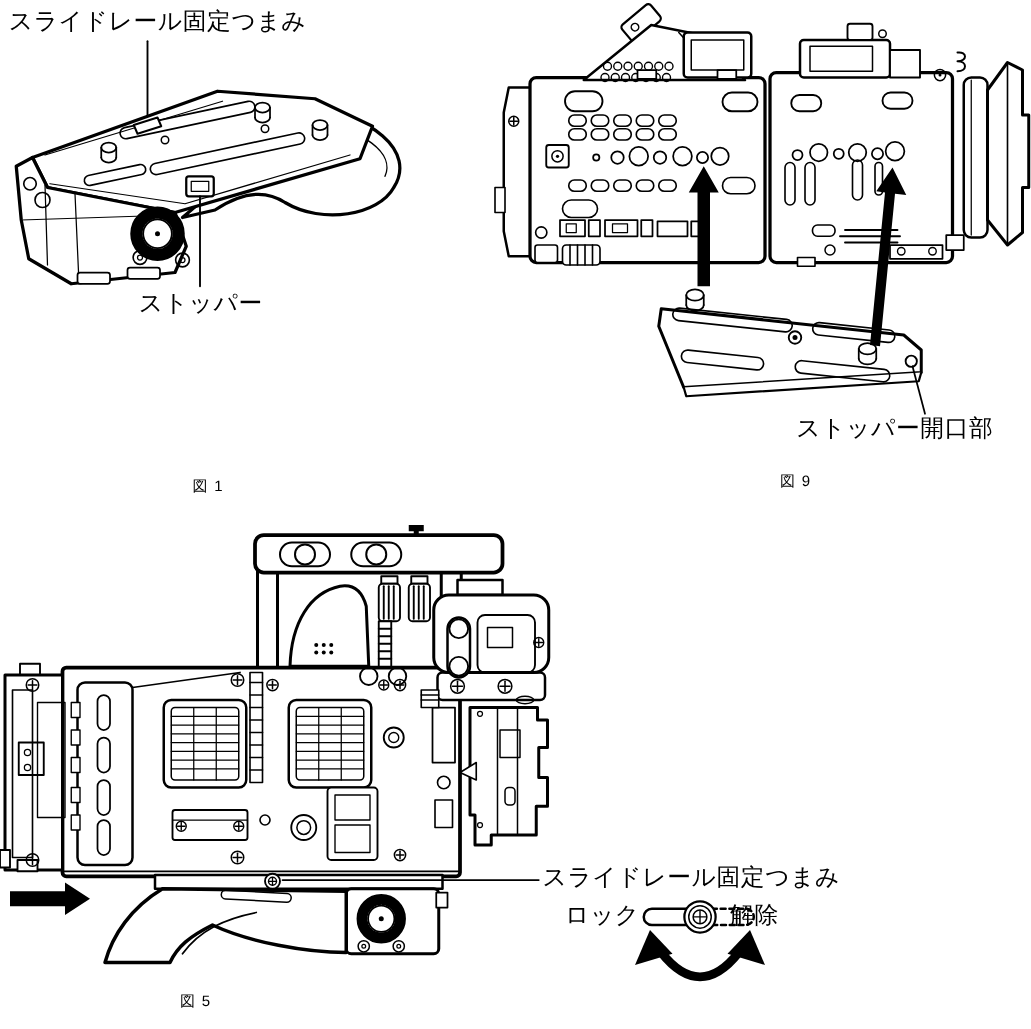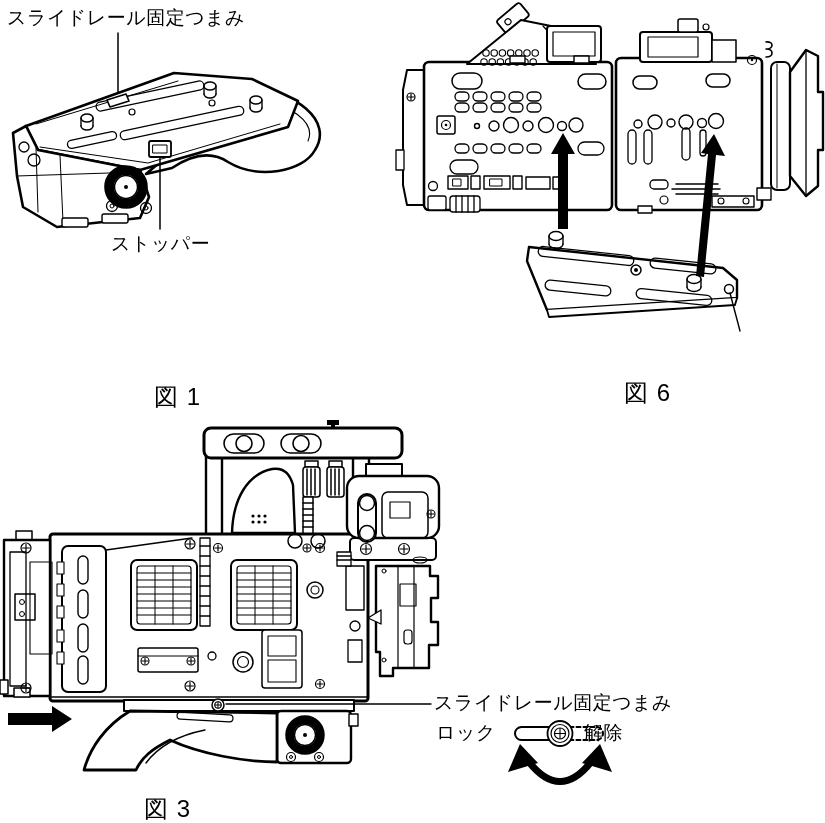--- a/index.html
+++ b/index.html
@@ -1,20 +1,20 @@
 <!DOCTYPE html>
 <html><head>
 <meta charset="utf-8">
 <style>
   html,body{margin:0;padding:0;background:#fff;}
   #page{position:relative;width:825px;height:823px;background:#fff;overflow:hidden;
         font-family:"Liberation Sans","DejaVu Sans",sans-serif;color:#000;}
   #art{position:absolute;left:0;top:0;}
   .lbl{position:absolute;font-size:19px;letter-spacing:0.5px;white-space:nowrap;line-height:1.15;}
-  .cap{position:absolute;font-size:24px;letter-spacing:1px;white-space:nowrap;}
+  .cap{position:absolute;font-size:12px;letter-spacing:1px;white-space:nowrap;}
   svg *{vector-effect:none;}
 </style>
 </head>
 <body>
 
 <div id="page">
 
 <svg id="art" width="825" height="823" viewBox="0 0 825 823" fill="none" stroke="#000" stroke-linecap="round" stroke-linejoin="round">
 
   <g>
@@ -508,20 +508,21 @@
       <polygon fill="#000" stroke="none" points="520,744 508,772 538,763"></polygon>
       <polygon fill="#000" stroke="none" points="600,744 582,763 612,772"></polygon>
     </g>
   </g>
 </svg>
 
 <div class="lbl" style="left:7px;top:7px">スライドレール固定つまみ</div>
 <div class="lbl" style="left:111px;top:233px">ストッパー</div>
 <div class="cap" style="left:154px;top:381px">図 1</div>
 
-<div class="cap" style="left:624px;top:377px">図 6</div>
+<div class="lbl" style="left:637px;top:333px">ストッパー開口部</div>
+<div class="cap" style="left:624px;top:377px">図 9</div>
 
 <div class="lbl" style="left:434px;top:692px">スライドレール固定つまみ</div>
-<div class="lbl" style="left:436px;top:722px">ロック</div>
+<div class="lbl" style="left:452px;top:722px">ロック</div>
 <div class="lbl" style="left:584px;top:722px">解除</div>
-<div class="cap" style="left:144px;top:793px">図 3</div>
+<div class="cap" style="left:144px;top:793px">図 5</div>
 
 </div>
 
 </body></html>

